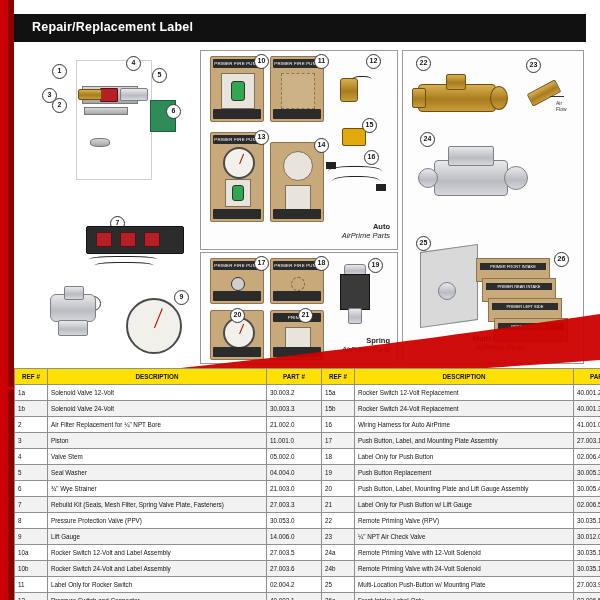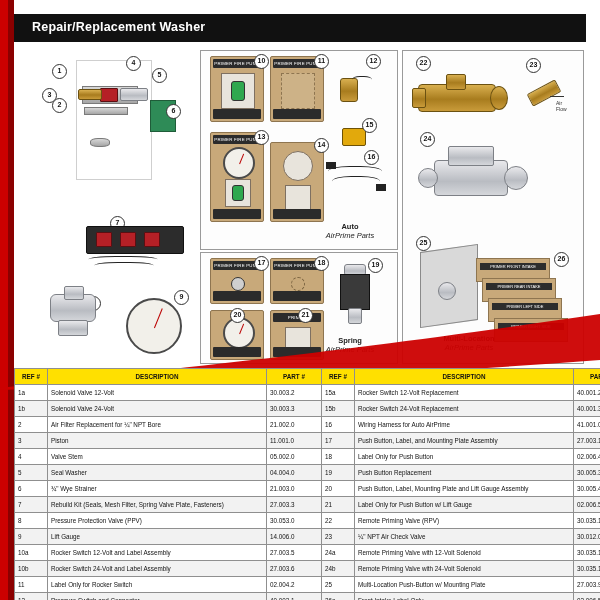--- a/index.html
+++ b/index.html
@@ -31,21 +31,21 @@
   }
   
   .illus{
     position:absolute;left:14px;top:46px;width:572px;height:320px;
     background:#ffffff;
   }
   .panel{
     position:absolute;border:1px solid #9a9a9a;background:#fdfdfd;
   }
   .panel-label{
-    position:absolute;font-size:7.5px;color:#222;text-align:center;
+    position:absolute;font-size:7.5px;color:#222;text-align:right;
     line-height:9px;
   }
   .panel-label b{font-weight:bold;}
   .panel-label i{font-style:italic;}
 
   .kit{
     position:absolute;background:#c8a97a;border:1px solid #8e7550;
     border-radius:2px;
   }
   .kit-top{
@@ -125,21 +125,21 @@
   }
 </style>
 </head>
 <body>
 
 <div class="left-bar">
   <div class="left-bar-inner"></div>
 </div>
 
 <div class="header"></div>
-<div class="header-title">Repair/Replacement Washer</div>
+<div class="header-title">Repair/Replacement Label</div>
 
 <div class="illus">
 
   <div style="position:absolute;left:10px;top:6px;width:170px;height:140px;">
     <div style="position:absolute;left:52px;top:8px;width:74px;height:118px;border:1px solid #cfcfcf;"></div>
     <div class="gray" style="left:58px;top:34px;width:54px;height:16px;"></div>
     <div class="redsw" style="left:76px;top:36px;width:16px;height:12px;"></div>
     <div class="steel" style="left:96px;top:36px;width:26px;height:11px;"></div>
     <div class="brass" style="left:54px;top:37px;width:22px;height:9px;"></div>
     <div class="gray" style="left:60px;top:55px;width:42px;height:6px;"></div>

